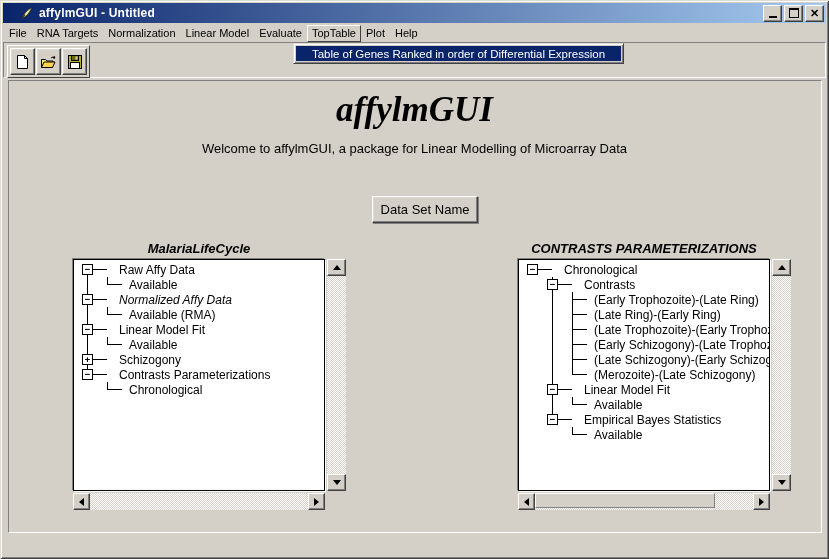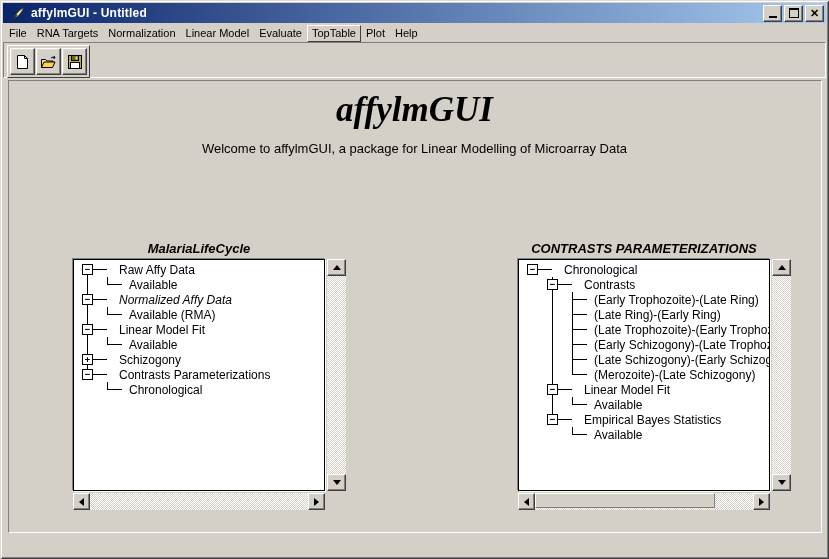--- a/index.html
+++ b/index.html
@@ -4,21 +4,21 @@
 <style>
   html,body{margin:0;padding:0;}
   body{width:829px;height:559px;position:relative;overflow:hidden;
        font-family:"Liberation Sans",sans-serif;background:#d4d0c8;color:#000;}
   .window{position:absolute;inset:0;background:#d4d0c8;
     box-shadow:inset 1px 1px 0 #dfdbd3,inset -1px -1px 0 #404040,
                inset 2px 2px 0 #fff,inset -2px -2px 0 #808080;}
   
   .titlebar{position:absolute;left:3px;top:3px;right:3px;height:20px;
     background:linear-gradient(to right,#0a246a,#a6caf0);
-    display:flex;align-items:center;padding-left:8px;}
+    display:flex;align-items:center;padding-left:16px;}
   .titlebar .ticon{width:15px;height:15px;flex:0 0 auto;}
   .titlebar .title{color:#fff;font-weight:bold;font-size:12px;margin-left:5px;flex:1;
     white-space:nowrap;letter-spacing:.2px;}
   .win-btn{width:17px;height:15px;background:#d4d0c8;margin-right:2px;
     border:1px solid;border-color:#fff #404040 #404040 #fff;
     box-shadow:inset -1px -1px 0 #808080;display:flex;align-items:center;justify-content:center;}
   .g-min{width:8px;height:2px;background:#000;margin-top:7px;}
   .g-max{width:8px;height:7px;border:1px solid #000;border-top-width:2px;}
   .g-close{font:bold 11px/11px "Liberation Sans",sans-serif;}
   
@@ -135,25 +135,29 @@
         <svg width="16" height="16" viewBox="0 0 16 16">
           <rect x="1.5" y="1.5" width="13" height="13" fill="#b8b12c" stroke="#000"></rect>
           <rect x="4.5" y="1.5" width="7" height="5" fill="#6e6a14" stroke="#000"></rect>
           <rect x="8.5" y="2.5" width="2" height="3" fill="#d8d490"></rect>
           <rect x="3.5" y="8.5" width="9" height="6" fill="#fff" stroke="#000"></rect>
         </svg>
       </span>
     </div>
   </div>
 
+  <div class="dropdown">
+    <div class="dropdown-item">Table of Genes Ranked in order of Differential Expression</div>
+  </div>
 
   <div class="content-frame"></div>
 
   <div class="app-title">affylmGUI</div>
   <div class="welcome">Welcome to affylmGUI, a package for Linear Modelling of Microarray Data</div>
+  <div class="dataset-btn">Data Set Name</div>
 
   <div class="tree-header th-left">MalariaLifeCycle</div>
   <div class="tree-header th-right">CONTRASTS PARAMETERIZATIONS</div>
 
   <div class="listbox lb-left">
     <div class="tree-content">
         <div class="tree-row">
           <div class="tl-v" style="left: 13px; top: 7px; height: 8px;"></div>
           <div class="tl-h" style="left: 13px; top: 7px; width: 20px;"></div>
           <div class="tl-box" style="left: 8px;">−</div>

